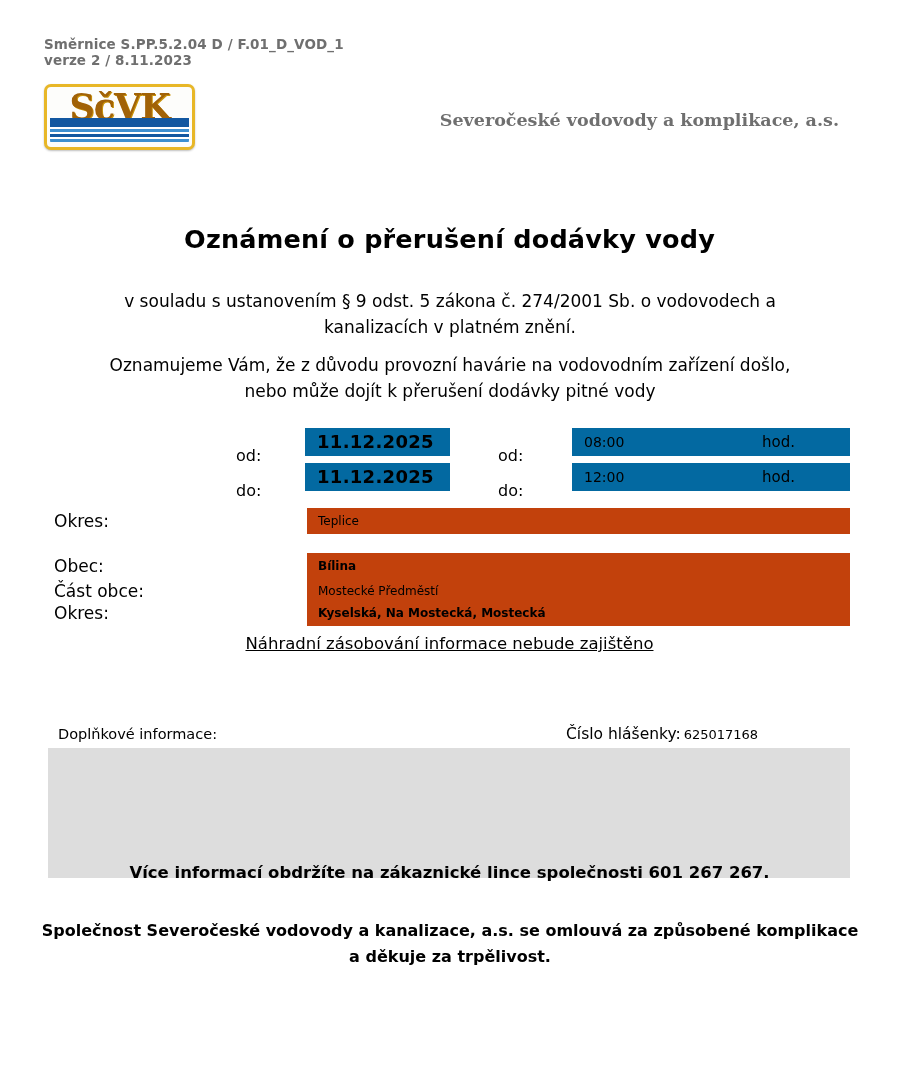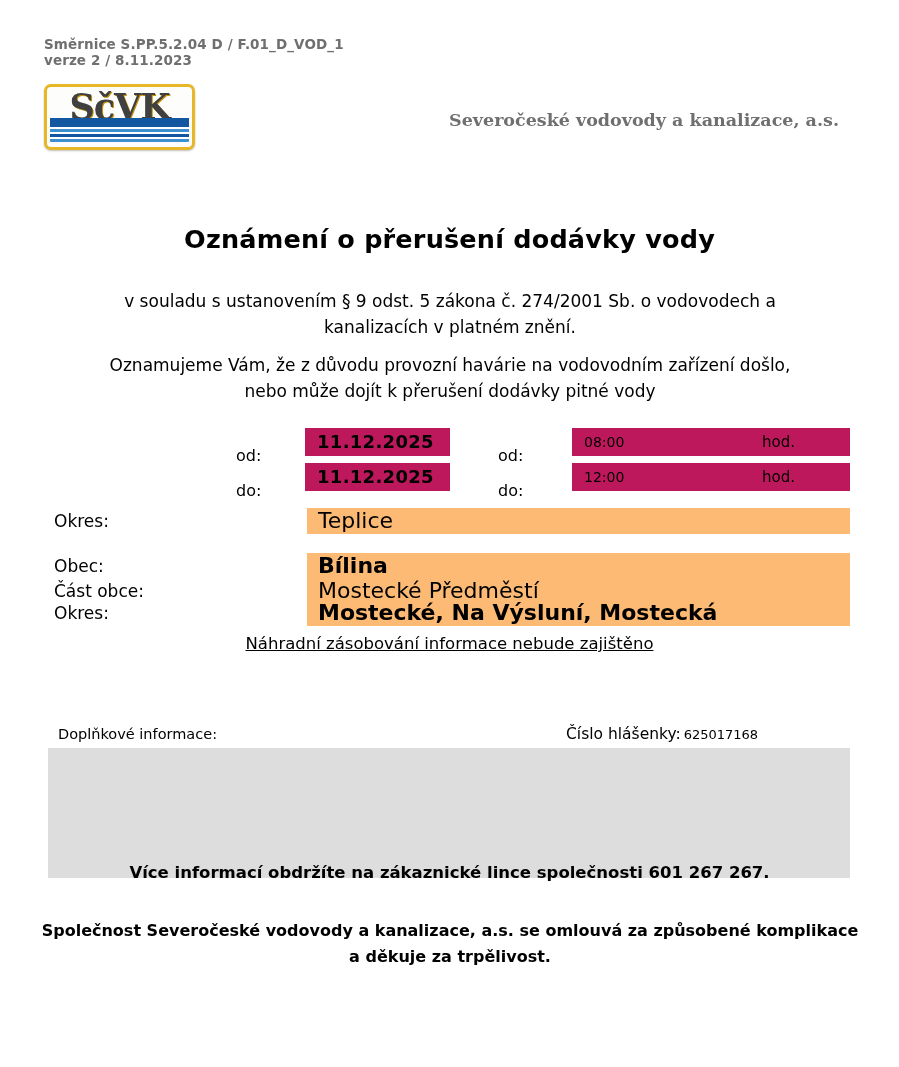--- a/index.html
+++ b/index.html
@@ -68,21 +68,21 @@
   .logo-word {
     position: absolute;
     top: -3px;
     left: 0;
     right: 0;
     text-align: center;
     font-family: "DejaVu Serif", serif;
     font-weight: bold;
     font-size: 35px;
     line-height: 40px;
-    color: #404040;
+    color: #a16207;
     letter-spacing: -1px;
     text-shadow: 1px 1px 0 #c8920a;
   }
   .logo-stripes {
     position: absolute;
     left: 0;
     right: 0;
     bottom: 2px;
     height: 24px;
   }
@@ -148,21 +148,21 @@
     position: absolute;
     font-size: 16px;
     line-height: 28px;
     margin-top: 14px;
   }
   .dt-label-date { left: 236px; }
   .dt-label-time { left: 498px; }
 
   .dt-field {
     position: absolute;
-    background: #be185d;
+    background: #0369a1;
     height: 28px;
     line-height: 28px;
     box-sizing: border-box;
   }
   .dt-date {
     left: 305px;
     width: 145px;
     padding-left: 12px;
     font-size: 18px;
     font-weight: bold;
@@ -196,24 +196,24 @@
     font-size: 17px;
     line-height: 26px;
     white-space: nowrap;
   }
   .addr-value {
     position: absolute;
     left: 259px;
     top: 0;
     width: 543px;
     height: 26px;
-    background: #fdba74;
+    background: #c2410c;
     padding-left: 11px;
     box-sizing: border-box;
-    font-size: 22px;
+    font-size: 12px;
     line-height: 26px;
     white-space: nowrap;
   }
   .addr-value.bold { font-weight: bold; }
 
   .row-okres { top: 508px; }
   .row-obec  { top: 553px; }
   .row-cast  { top: 578px; }
   .row-ulice { top: 600px; }
 
@@ -282,21 +282,21 @@
         <div class="stripe s1"></div>
         <div class="stripe s2"></div>
         <div class="stripe s3"></div>
         <div class="stripe s4"></div>
         <div class="stripe s5"></div>
         <div class="stripe s6"></div>
         <div class="stripe s7"></div>
       </div>
     </div>
   </div>
-  <div class="company-name">Severočeské vodovody a kanalizace, a.s.</div>
+  <div class="company-name">Severočeské vodovody a komplikace, a.s.</div>
 </div>
 
 <div class="title">Oznámení o přerušení dodávky vody</div>
 
 <div class="para para-law">v souladu s ustanovením § 9 odst. 5 zákona č. 274/2001 Sb. o vodovodech a kanalizacích v platném znění.</div>
 <div class="para para-note">Oznamujeme Vám, že z důvodu provozní havárie na vodovodním zařízení došlo, nebo může dojít k přerušení dodávky pitné vody</div>
 
 <div class="dt-block">
 
   <div class="dt-row dt-row-1">
@@ -327,21 +327,21 @@
   <div class="addr-value bold">Bílina</div>
 </div>
 
 <div class="addr-row row-cast">
   <div class="addr-label">Část obce:</div>
   <div class="addr-value">Mostecké Předměstí</div>
 </div>
 
 <div class="addr-row row-ulice">
   <div class="addr-label">Okres:</div>
-  <div class="addr-value bold">Mostecké, Na Výsluní, Mostecká</div>
+  <div class="addr-value bold">Kyselská, Na Mostecká, Mostecká</div>
 </div>
 
 <div class="remark">
   <span>Náhradní zásobování informace nebude zajištěno</span>
 </div>
 
 <div class="extra-label">Doplňkové informace:</div>
 <div class="report-wrap">
   <span>Číslo hlášenky:</span><span class="report-num">625017168</span>
 </div>

